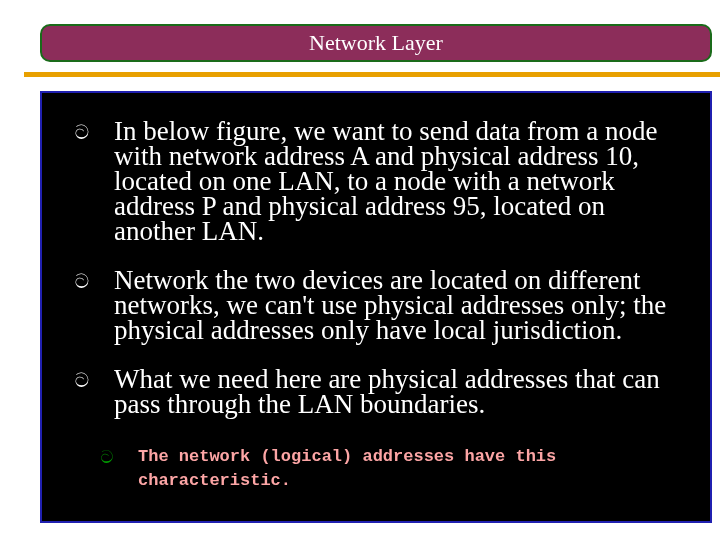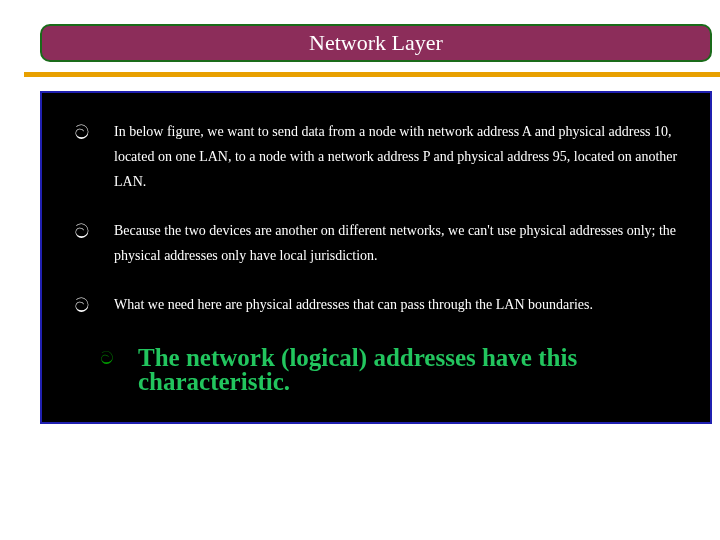--- a/index.html
+++ b/index.html
@@ -45,66 +45,67 @@
       color: #ffffff;
       font-size: 20px;
       width: 32px;
       text-align: center;
       flex-shrink: 0;
       line-height: 26px;
       font-family: Georgia, serif;
     }
     .bullet-text {
       color: #ffffff;
-      font-size: 14px;
+      font-size: 27px;
       line-height: 25px;
       flex: 1;
     }
     .sub-row {
       display: flex;
       align-items: flex-start;
       margin-top: 12px;
       margin-left: 34px;
     }
     .sub-icon {
       color: #009a00;
       font-size: 18px;
       width: 30px;
       text-align: center;
       flex-shrink: 0;
       line-height: 24px;
       font-family: Georgia, serif;
     }
     .sub-text {
-      color: #22c55e;
-      font-size: 25px;
+      color: #fca5a5;
+      font-size: 17px;
       line-height: 24px;
       font-weight: bold;
       flex: 1;
+      font-family: Liberation Mono, monospace;
     }
   </style>
 </head>
 <body>
 
 <div class="title-bar">
   <span>Network Layer</span>
 </div>
 
 <div class="orange-line"></div>
 
 <div class="content-box">
 
   <div class="bullet-row">
     <div class="bullet-icon">ට</div>
     <div class="bullet-text">In below figure, we want to send data from a node with network address A and physical address 10, located on one LAN, to a node with a network address P and physical address 95, located on another LAN.</div>
   </div>
 
   <div class="bullet-row">
     <div class="bullet-icon">ට</div>
-    <div class="bullet-text">Because the two devices are another on different networks, we can't use physical addresses only; the physical addresses only have local jurisdiction.</div>
+    <div class="bullet-text">Network the two devices are located on different networks, we can't use physical addresses only; the physical addresses only have local jurisdiction.</div>
   </div>
 
   <div class="bullet-row">
     <div class="bullet-icon">ට</div>
     <div class="bullet-text">What we need here are physical addresses that can pass through the LAN boundaries.</div>
   </div>
 
   <div class="sub-row">
     <div class="sub-icon">ට</div>
     <div class="sub-text">The network (logical) addresses have this characteristic.</div>

